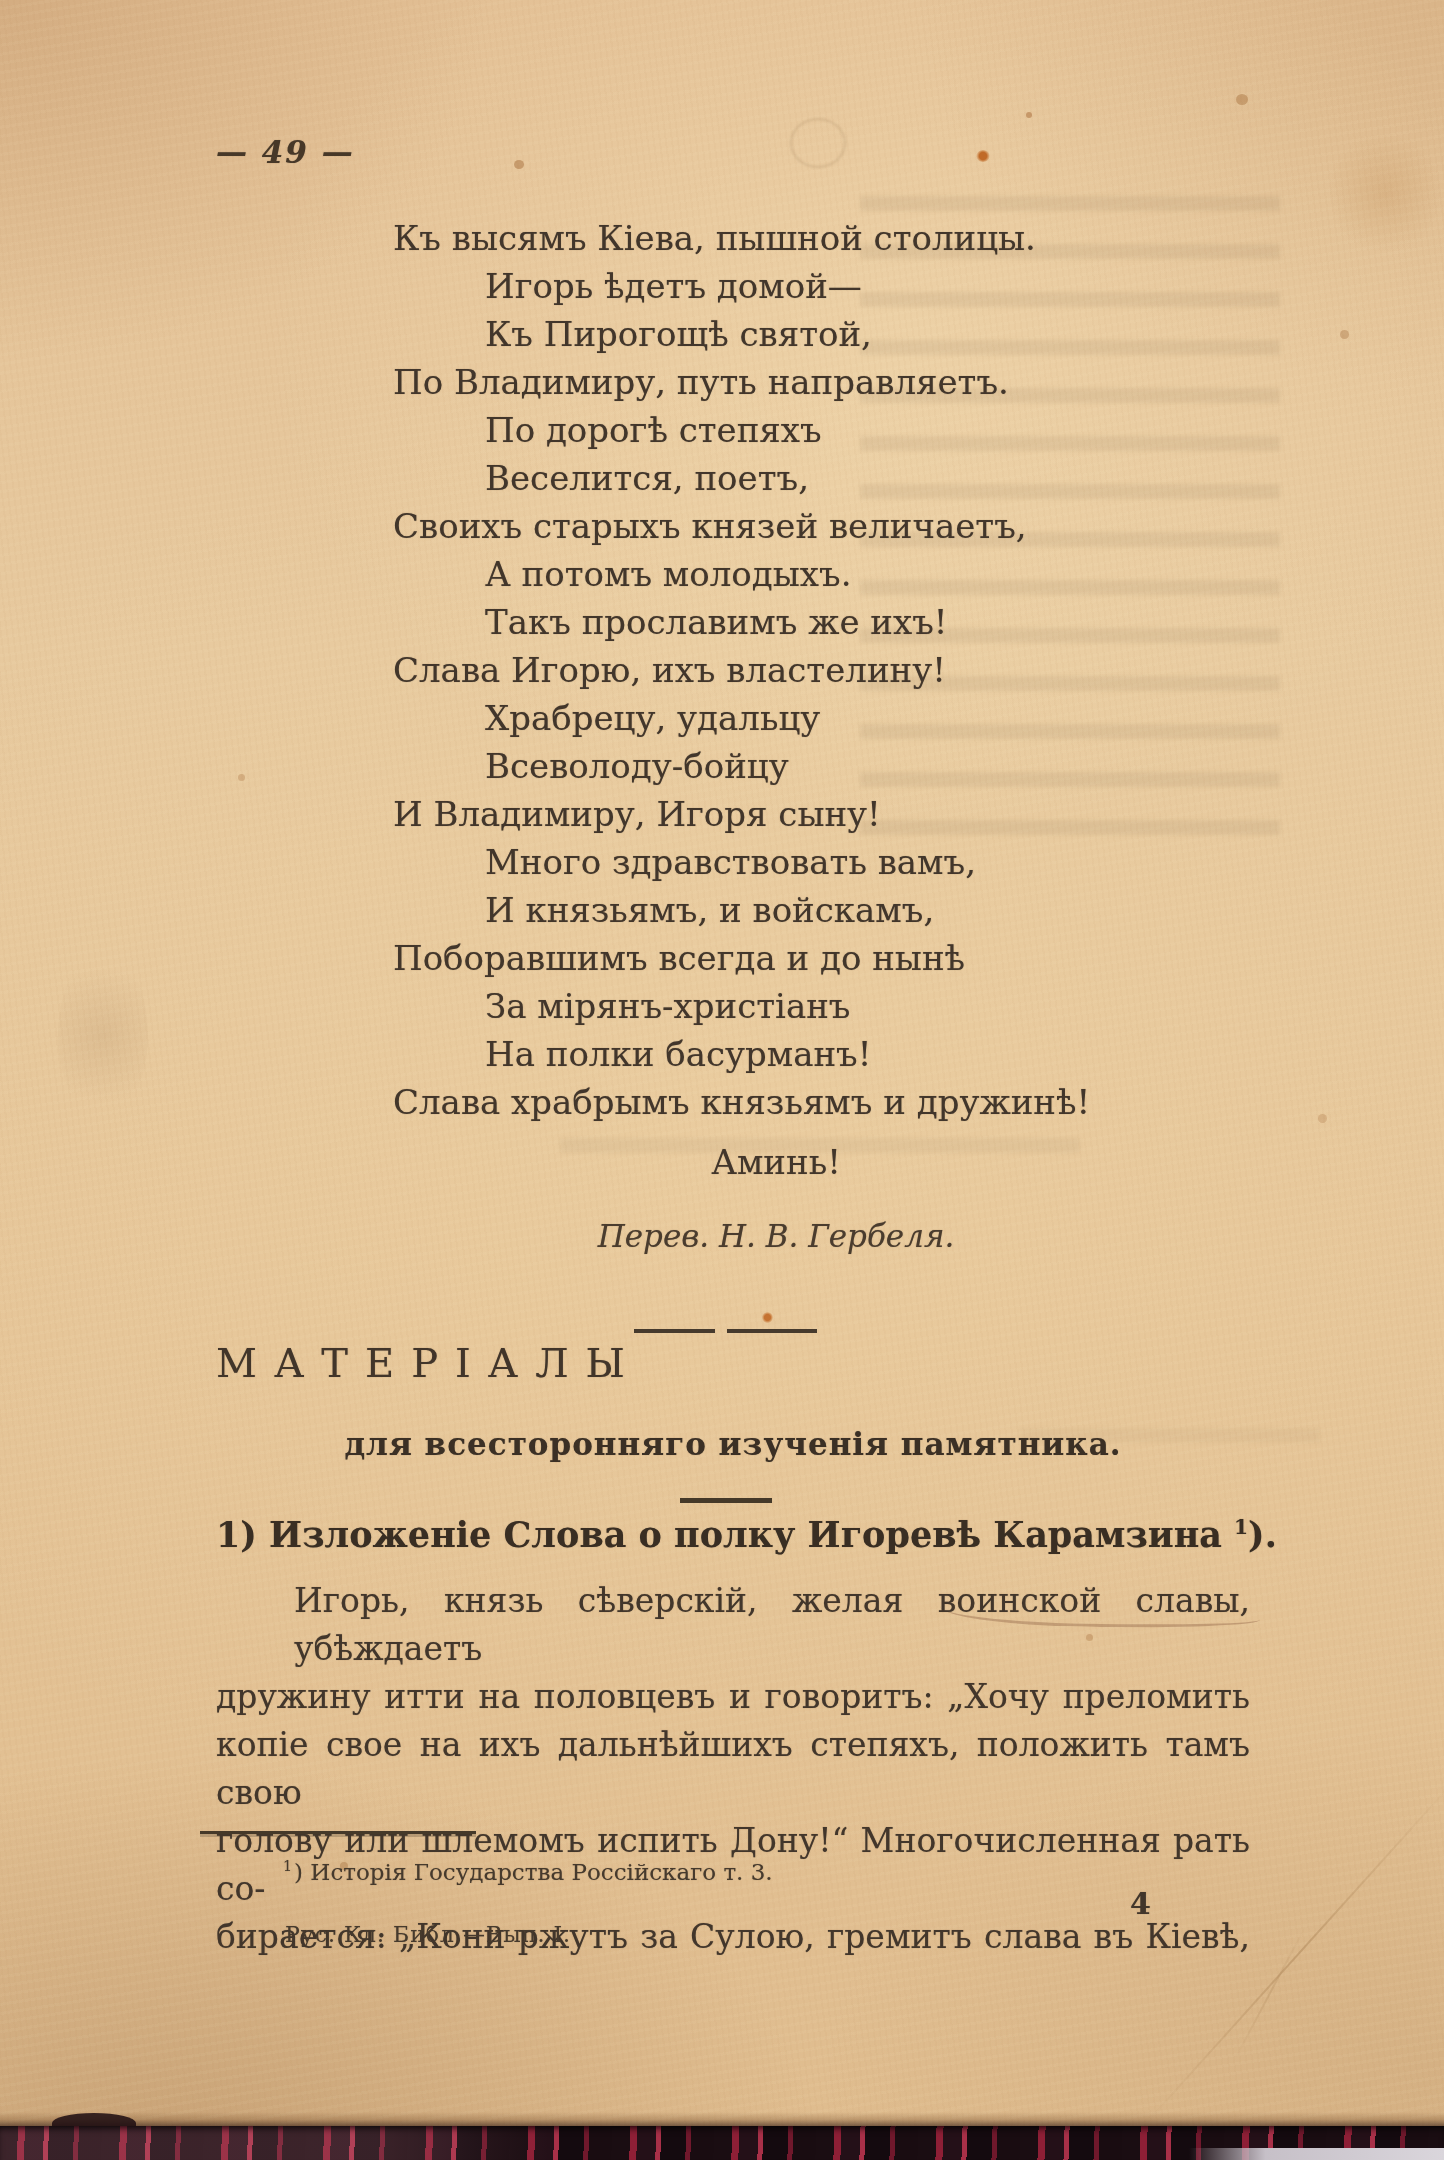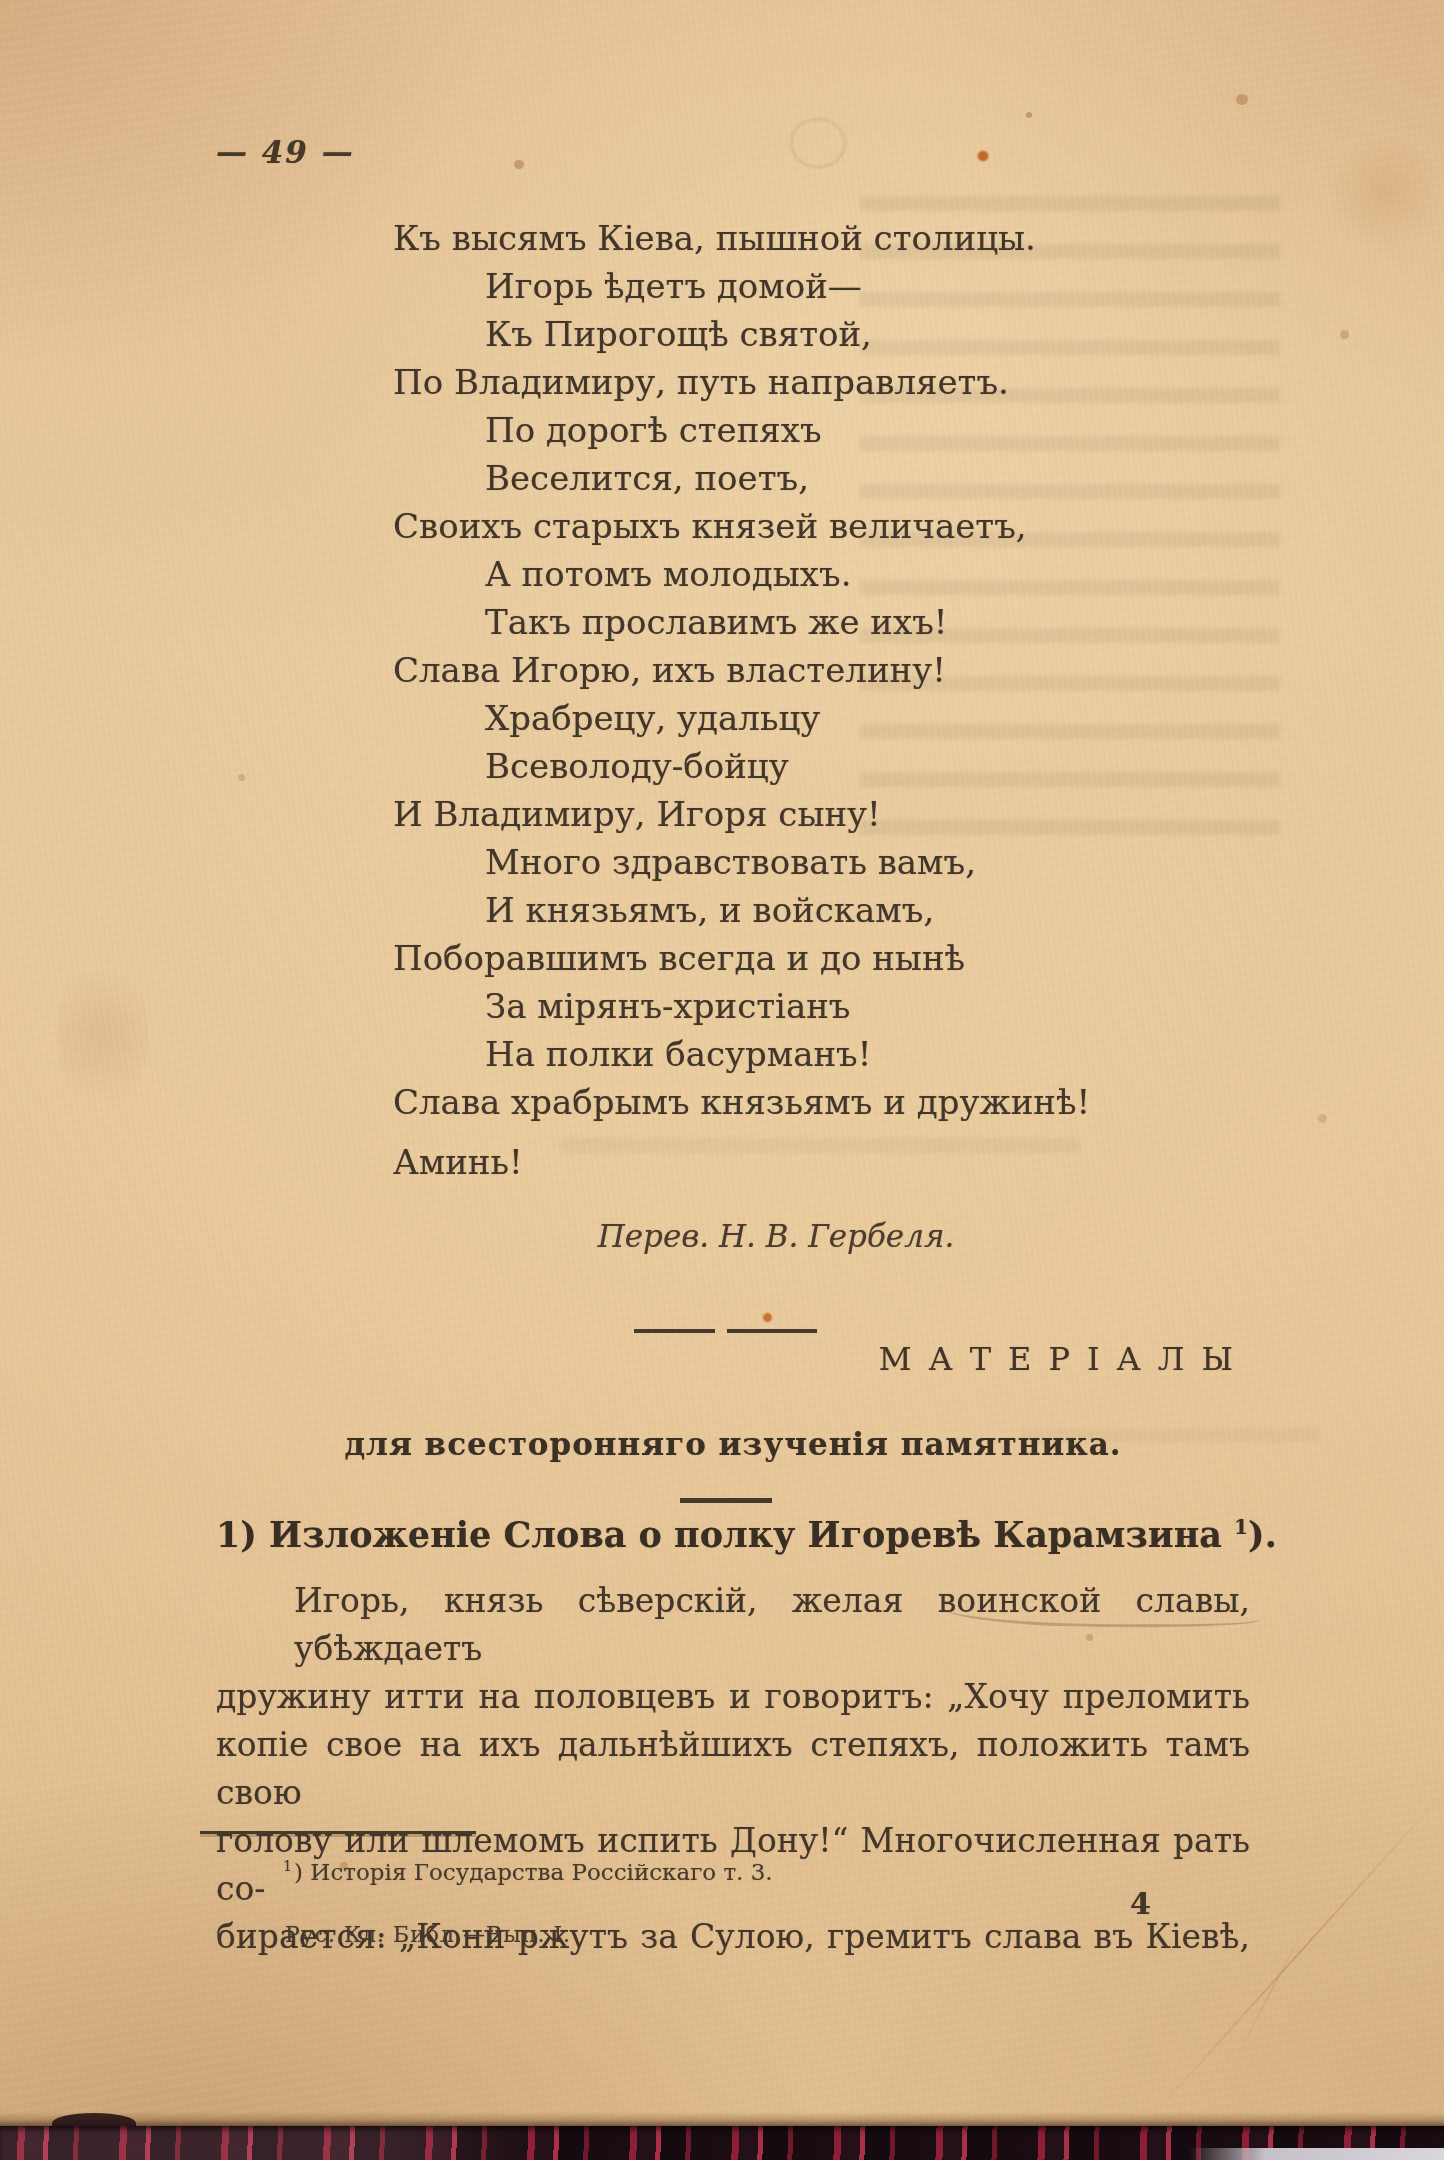--- a/index.html
+++ b/index.html
@@ -25,33 +25,33 @@
   .txt { position:absolute; white-space:nowrap; text-shadow:0 0 1px rgba(66,54,43,0.45); }
 
   .page-number { top:134px; left:216px; width:1034px; text-align:left;
                  font-size:31px; font-weight:bold; letter-spacing:2px; color:#473828;font-style:italic; }
 
   .poem { position:absolute; left:393px; top:214px; width:766px;
           font-size:34px; line-height:48px; }
   .poem-line { white-space:nowrap; text-shadow:0 0 1px rgba(66,54,43,0.45); }
   .poem-line.indent { padding-left:92px; }
 
-  .amen   { top:1142px; left:393px; width:766px; text-align:left; font-size:34px; }
+  .amen   { top:1142px; left:393px; width:766px; text-align:center; font-size:34px; }
   .credit { top:1218px; left:393px; width:766px; text-align:center;
             font-size:31px; font-style:italic; color:#4a3c2e; }
 
   .rule { position:absolute; }
   .divider-1 { top:1329px; left:634px; width:183px; height:4px;
     background:linear-gradient(90deg,#463a2d 0 44%, rgba(0,0,0,0) 44% 51%, #463a2d 51%); }
   .divider-2 { top:1498px; left:680px; width:92px; height:5px; background:#453929; }
   .footnote-rule { top:1831px; left:200px; width:276px; height:3px; background:#453929;
     box-shadow:0 3px 0 rgba(69,57,41,0.25); }
 
-  .materials-title { top:1340px; left:216px; width:1034px; text-align:right;
-    font-size:32px; letter-spacing:17px; color:#41352a; }
+  .materials-title { top:1340px; left:216px; width:1034px; text-align:left;
+    font-size:40px; letter-spacing:17px; color:#41352a; }
   .materials-subtitle { top:1426px; left:216px; width:1034px; text-align:center;
     font-size:31px; font-weight:bold; letter-spacing:1px; color:#3b3025; }
 
   .article-heading { top:1514px; left:216px; width:1034px; text-align:center;
     font-size:35px; font-weight:bold; color:#392e23; }
   .article-heading sup { font-size:0.58em; margin-left:12px; }
 
   .body-text { position:absolute; left:216px; top:1577px; width:1034px;
     font-size:33px; line-height:48px; }
   .body-line { text-align:justify; text-align-last:justify; white-space:normal;

